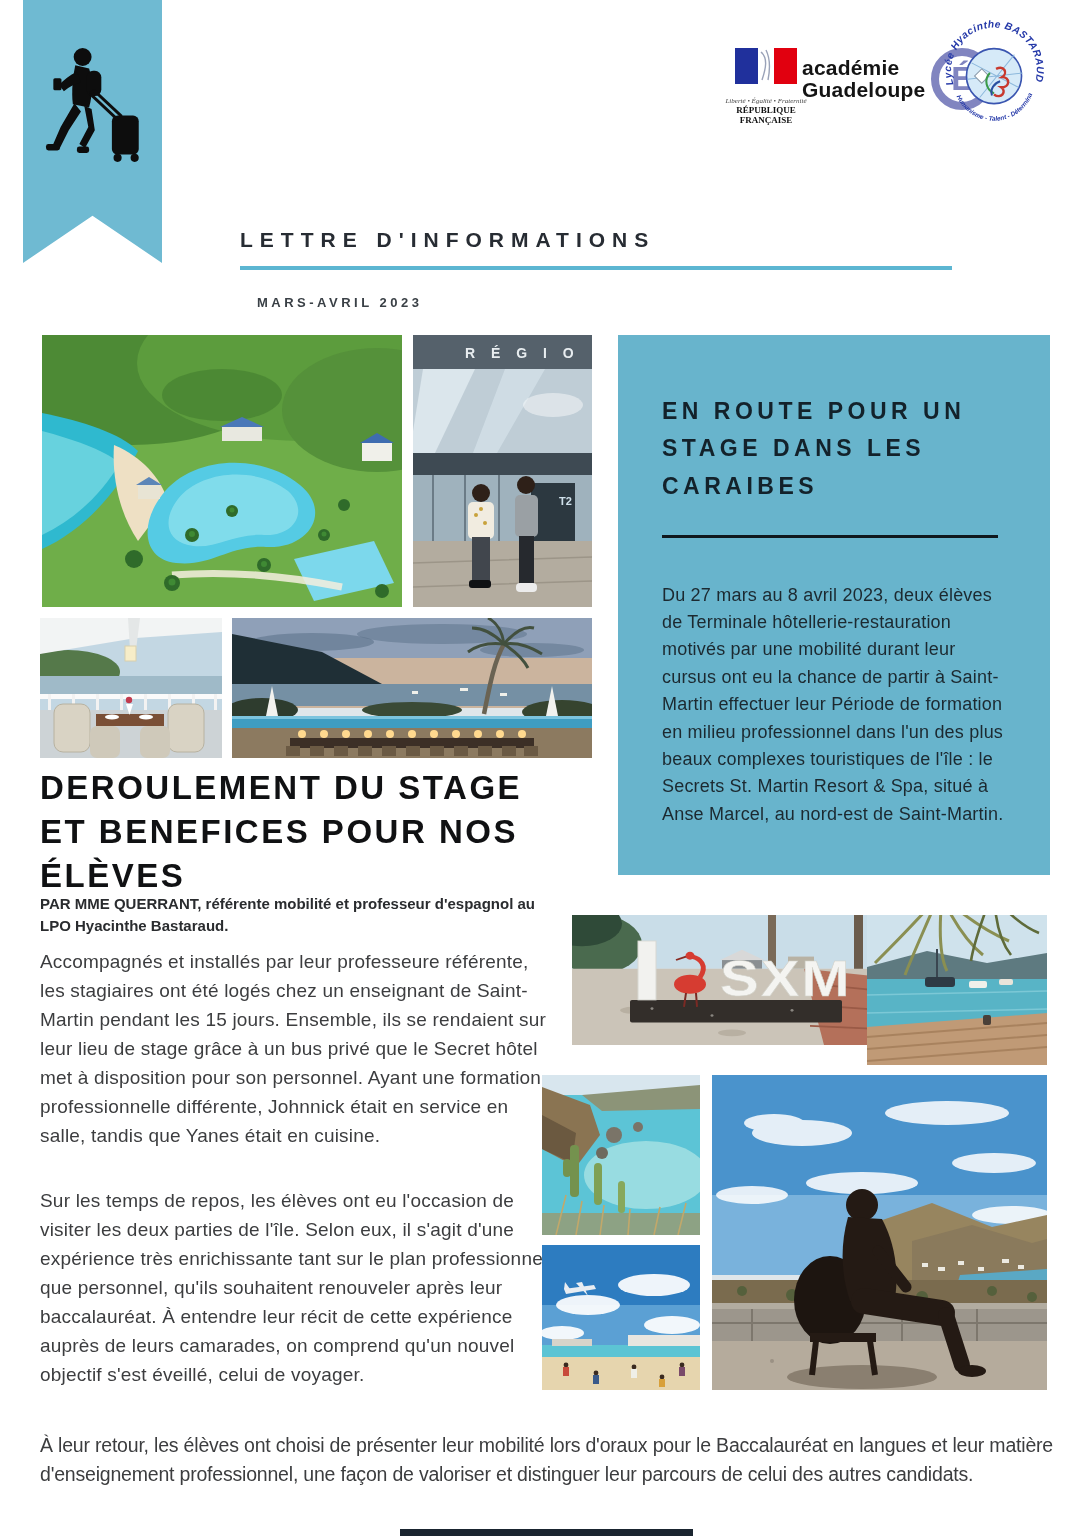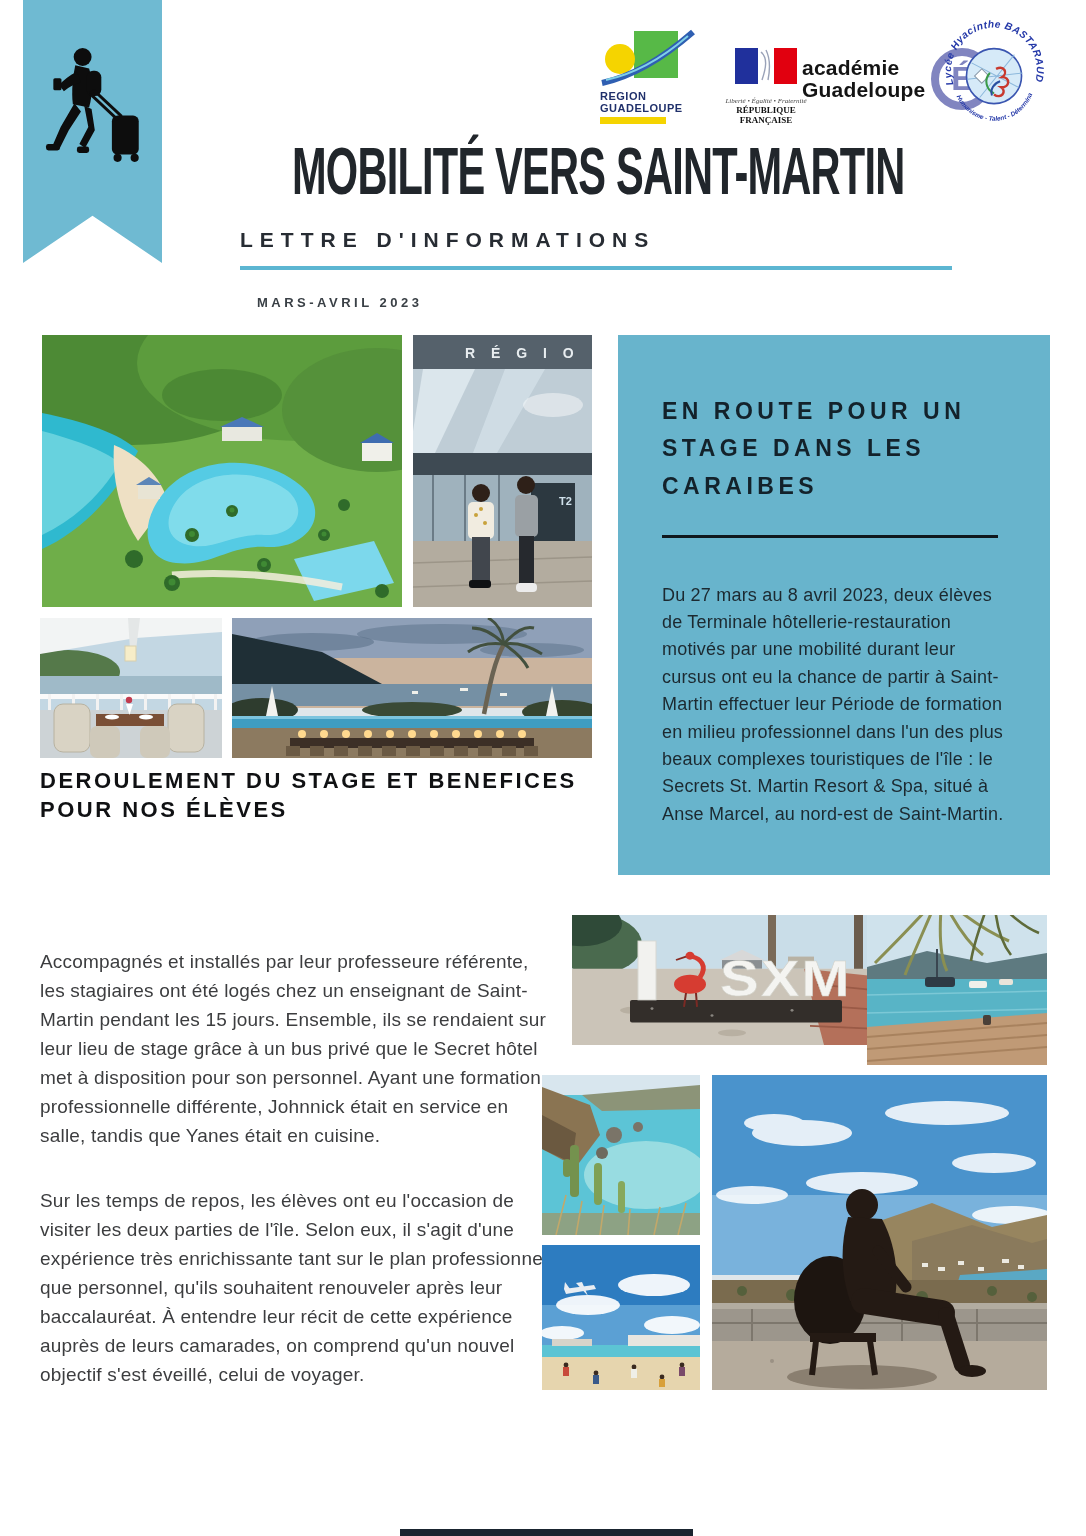--- a/index.html
+++ b/index.html
@@ -27,21 +27,21 @@
               color:#8185c0;font-size:33px;font-weight:800;}
 
   
   .feature{left:618px;top:335px;width:432px;height:540px;background:#68b4cc;box-sizing:border-box;
            padding:58px 36px 0 44px;}
   .feature h2{margin:0;font-size:23px;font-weight:600;letter-spacing:4.5px;line-height:1.62;color:#13222b;}
   .feature .divider{width:336px;height:3px;background:#10181d;margin-top:30px;}
   .feature p{margin:44px 0 0 0;font-size:18px;line-height:1.52;letter-spacing:0.2px;color:#1c2930;}
 
   
-  .art-heading{left:40px;top:766px;width:540px;font-size:22px;font-weight:800;
+  .art-heading{left:40px;top:766px;width:540px;font-size:33px;font-weight:800;
                letter-spacing:2.5px;line-height:1.33;color:#101113;}
   .byline{left:40px;top:893px;width:505px;font-size:15px;font-weight:700;line-height:1.45;color:#2a2c2f;}
   .para{left:40px;width:514px;font-size:19px;line-height:1.53;letter-spacing:0.2px;color:#3c3d3f;}
   .closing{left:40px;top:1431px;width:1016px;font-size:19.5px;line-height:1.5;
            letter-spacing:-0.2px;color:#3c3d3f;}
 
   .photo{overflow:hidden;background:#dfe6ea;}
   .photo svg{display:block;width:100%;height:100%;}
   .strip{left:400px;top:1529px;width:293px;height:7px;background:#1a2530;}
 </style>
@@ -67,31 +67,20 @@
         <circle cx="120" cy="140" r="5"></circle>
       </g>
       <g stroke="#0d0d0d" stroke-width="3.5" fill="none">
         <line x1="65" y1="61" x2="99" y2="93"></line>
         <line x1="70" y1="57" x2="104" y2="89"></line>
         <line x1="65" y1="61" x2="70" y2="57"></line>
       </g>
     </svg>
   </div>
 
-  <div class="abs" style="left:600px;top:28px;width:96px;">
-    <svg width="96" height="58" viewBox="0 0 96 58" aria-hidden="true">
-      <rect x="34" y="3" width="44" height="47" fill="#57b947"></rect>
-      <circle cx="20" cy="31" r="15" fill="#f5d400"></circle>
-      <path d="M2,55 C30,49 62,31 93,4" stroke="#2f5fb2" stroke-width="6" fill="none"></path>
-      <path d="M6,52 C34,46 60,32 88,8" stroke="#7fd0e8" stroke-width="2" fill="none"></path>
-    </svg>
-    <div class="logo-text" style="font-size:11px;letter-spacing:0.5px;">REGION</div>
-    <div class="logo-text" style="font-size:11px;letter-spacing:0.5px;">GUADELOUPE</div>
-    <div style="width:66px;height:7px;background:#f5d400;margin-top:3px;"></div>
-  </div>
 
   <div class="abs" style="left:718px;top:48px;width:96px;text-align:center;">
     <svg width="62" height="36" viewBox="0 0 62 36" aria-hidden="true">
       <rect x="0" y="0" width="23" height="36" fill="#20309c"></rect>
       <rect x="23" y="0" width="16" height="36" fill="#ffffff"></rect>
       <path d="M26,4 C33,10 31,20 27,32 M31,2 C36,12 35,22 33,32" stroke="#9aa2b8" stroke-width="1.4" fill="none"></path>
       <rect x="39" y="0" width="23" height="36" fill="#e1000f"></rect>
     </svg>
     <div style="font-family:'Liberation Serif',serif;font-style:italic;font-size:7px;color:#444;margin-top:9px;">Liberté • Égalité • Fraternité</div>
     <div style="font-family:'Liberation Serif',serif;font-size:9px;font-weight:700;color:#111;">RÉPUBLIQUE FRANÇAISE</div>
@@ -119,23 +108,20 @@
       <path d="M56,60 C50,62 46,68 48,74" fill="none" stroke="#2a4fa0" stroke-width="2"></path>
       <text font-size="10" font-weight="700" font-style="italic" fill="#2438a8" letter-spacing="0.5">
         <textPath href="#arcTop" startOffset="2">Lycée Hyacinthe BASTARAUD</textPath>
       </text>
       <text font-size="6.2" font-weight="700" font-style="italic" fill="#2438a8">
         <textPath href="#arcBot" startOffset="1">Humanisme - Talent - Détermination</textPath>
       </text>
     </svg>
   </div>
 
-  <div class="abs title-wrap">
-    <span class="title">MOBILITÉ VERS SAINT-MARTIN</span>
-  </div>
   <div class="abs subtitle">LETTRE D'INFORMATIONS</div>
   <div class="abs rule"></div>
   <div class="abs issue-date">MARS-AVRIL 2023</div>
 
   <div class="abs photo" style="left:42px;top:335px;width:360px;height:272px;">
     <svg viewBox="0 0 360 272" preserveAspectRatio="none" aria-hidden="true">
       <rect width="360" height="272" fill="#6fae49"></rect>
       <ellipse cx="90" cy="38" rx="150" ry="72" fill="#4d8a35"></ellipse>
       <ellipse cx="260" cy="28" rx="165" ry="78" fill="#5c9c3d"></ellipse>
       <ellipse cx="335" cy="75" rx="95" ry="62" fill="#55913a"></ellipse>
@@ -296,22 +282,24 @@
     </svg>
   </div>
 
   <div class="abs feature">
     <h2>EN ROUTE POUR UN STAGE DANS LES CARAIBES</h2>
     <div class="divider"></div>
     <p>Du 27 mars au 8 avril 2023, deux élèves de Terminale hôtellerie-restauration motivés par une mobilité durant leur cursus ont eu la chance de partir à Saint-Martin effectuer leur Période de formation en milieu professionnel dans l'un des plus beaux complexes touristiques de l'île : le Secrets St. Martin Resort &amp; Spa, situé à Anse Marcel, au nord-est de Saint-Martin.</p>
   </div>
 
   <div class="abs art-heading">DEROULEMENT DU STAGE ET BENEFICES POUR NOS ÉLÈVES</div>
+  <div class="abs byline">PAR MME QUERRANT, référente mobilité et professeur d'espagnol au LPO Hyacinthe Bastaraud.</div>
   <div class="abs para" style="top:947px;">Accompagnés et installés par leur professeure référente, les stagiaires ont été logés chez un enseignant de Saint-Martin pendant les 15 jours. Ensemble, ils se rendaient sur leur lieu de stage grâce à un bus privé que le Secret hôtel met à disposition pour son personnel. Ayant une formation professionnelle différente, Johnnick était en service en salle, tandis que Yanes était en cuisine.</div>
   <div class="abs para" style="top:1186px;">Sur les temps de repos, les élèves ont eu l'occasion de visiter les deux parties de l'île. Selon eux, il s'agit d'une expérience très enrichissante tant sur le plan professionnel que personnel, qu'ils souhaitent renouveler après leur baccalauréat. À entendre leur récit de cette expérience auprès de leurs camarades, on comprend qu'un nouvel objectif s'est éveillé, celui de voyager.</div>
+  <div class="abs closing">À leur retour, les élèves ont choisi de présenter leur mobilité lors d'oraux pour le Baccalauréat en langues et leur matière d'enseignement professionnel, une façon de valoriser et distinguer leur parcours de celui des autres candidats.</div>
 
   <div class="abs photo" style="left:572px;top:915px;width:315px;height:130px;">
     <svg viewBox="0 0 315 150" preserveAspectRatio="none" aria-hidden="true">
       <rect width="315" height="62" fill="#c9dde8"></rect>
       <ellipse cx="26" cy="34" rx="44" ry="34" fill="#4a6a4e"></ellipse>
       <ellipse cx="10" cy="10" rx="40" ry="26" fill="#2f4a38"></ellipse>
       <rect x="196" y="0" width="8" height="100" fill="#7a6a58"></rect>
       <rect x="282" y="0" width="9" height="108" fill="#6b5c4c"></rect>
       <polygon points="148,52 192,52 170,40" fill="#d8d8d8"></polygon>
       <rect x="150" y="52" width="40" height="10" fill="#8a8f92"></rect>

